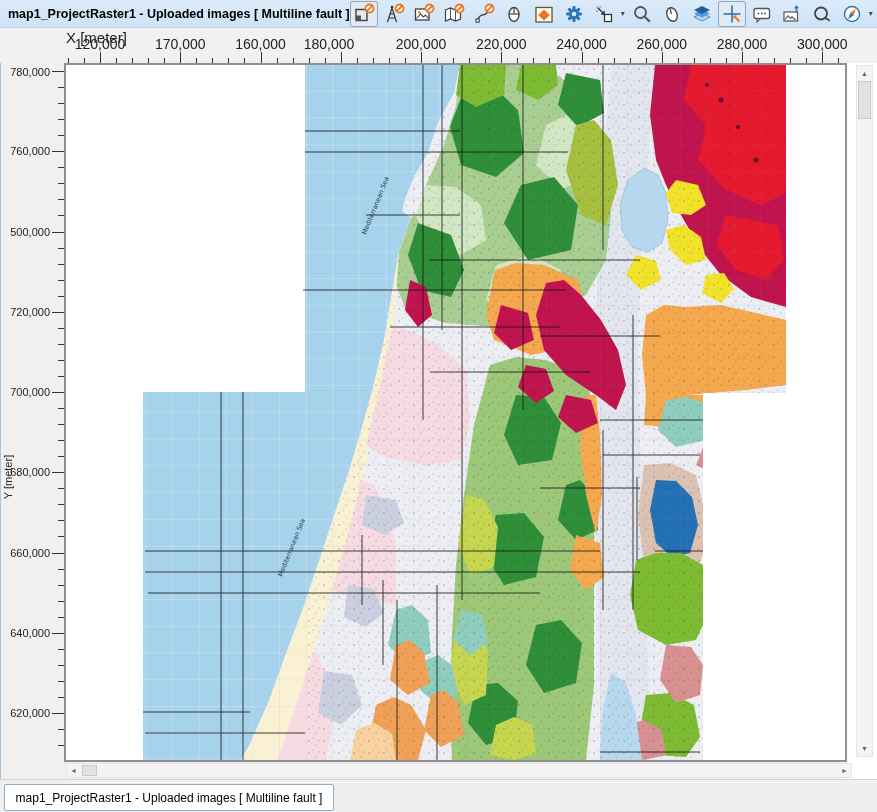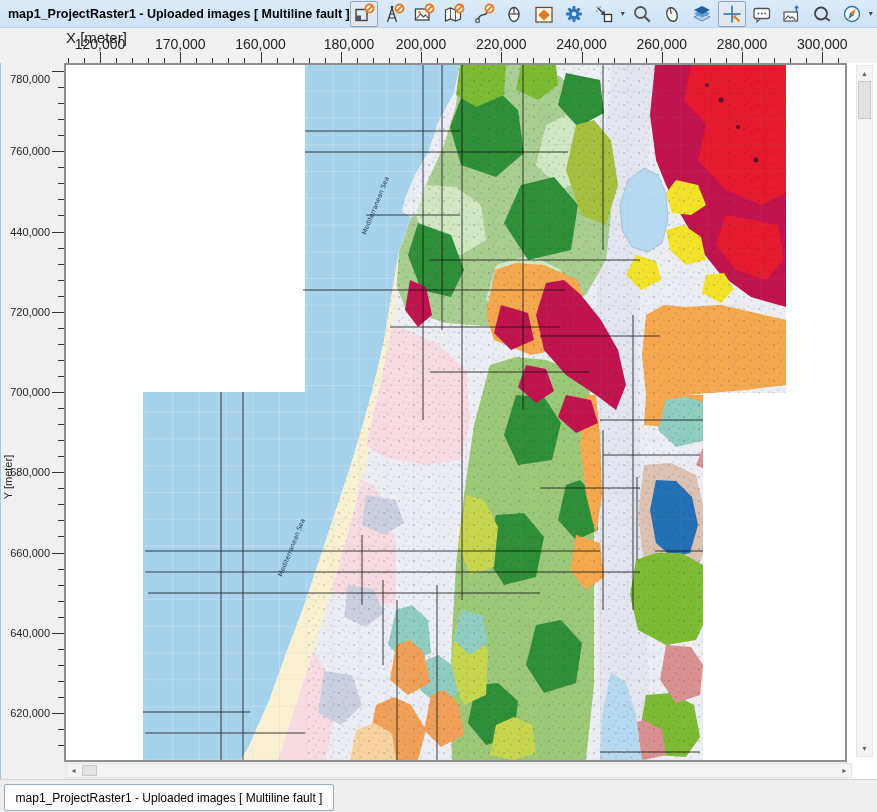--- a/index.html
+++ b/index.html
@@ -233,21 +233,21 @@
     <div class="xtick minor" style="left: 146.35px;"></div>
     <div class="xtick minor" style="left: 162.4px;"></div>
     <div class="xtick minor" style="left: 178.45px;"></div>
     <div class="xtick major" style="left: 194.5px;"></div>
     <div class="xlab" style="left: 194.5px;">160,000</div>
     <div class="xtick minor" style="left: 210.55px;"></div>
     <div class="xtick minor" style="left: 226.6px;"></div>
     <div class="xtick minor" style="left: 242.65px;"></div>
     <div class="xtick minor" style="left: 258.7px;"></div>
     <div class="xtick major" style="left: 274.75px;"></div>
-    <div class="xlab" style="left: 283px;">180,000</div>
+    <div class="xlab" style="left: 263px;">180,000</div>
     <div class="xtick minor" style="left: 290.8px;"></div>
     <div class="xtick minor" style="left: 306.85px;"></div>
     <div class="xtick minor" style="left: 322.9px;"></div>
     <div class="xtick minor" style="left: 338.95px;"></div>
     <div class="xtick major" style="left: 355px;"></div>
     <div class="xlab" style="left: 355px;">200,000</div>
     <div class="xtick minor" style="left: 371.05px;"></div>
     <div class="xtick minor" style="left: 387.1px;"></div>
     <div class="xtick minor" style="left: 403.15px;"></div>
     <div class="xtick minor" style="left: 419.2px;"></div>
@@ -277,33 +277,33 @@
     <div class="xtick minor" style="left: 740.2px;"></div>
     <div class="xtick major" style="left: 756.25px;"></div>
     <div class="xlab" style="left: 756.25px;">300,000</div>
     <div class="xtick minor" style="left: 17.95px;"></div>
     <div class="xtick minor" style="left: 1.9px;"></div>
     <div class="xtick minor" style="left: 772.3px;"></div>
   </div>
 <div id="yticks">
   <div class="yaxis-title">Y [meter]</div>
 <div class="ytick major" style="top: 6px;"></div>
-    <div class="ylab" style="top: 8px;">780,000</div>
+    <div class="ylab" style="top: 1px;">780,000</div>
     <div class="ytick minor" style="top: 22.05px;"></div>
     <div class="ytick minor" style="top: 38.1px;"></div>
     <div class="ytick minor" style="top: 54.15px;"></div>
     <div class="ytick minor" style="top: 70.2px;"></div>
     <div class="ytick major" style="top: 86.25px;"></div>
     <div class="ylab" style="top: 80.25px;">760,000</div>
     <div class="ytick minor" style="top: 102.3px;"></div>
     <div class="ytick minor" style="top: 118.35px;"></div>
     <div class="ytick minor" style="top: 134.4px;"></div>
     <div class="ytick minor" style="top: 150.45px;"></div>
     <div class="ytick major" style="top: 166.5px;"></div>
-    <div class="ylab" style="top: 160.5px;">440,000</div>
+    <div class="ylab" style="top: 160.5px;">500,000</div>
     <div class="ytick minor" style="top: 182.55px;"></div>
     <div class="ytick minor" style="top: 198.6px;"></div>
     <div class="ytick minor" style="top: 214.65px;"></div>
     <div class="ytick minor" style="top: 230.7px;"></div>
     <div class="ytick major" style="top: 246.75px;"></div>
     <div class="ylab" style="top: 240.75px;">720,000</div>
     <div class="ytick minor" style="top: 262.8px;"></div>
     <div class="ytick minor" style="top: 278.85px;"></div>
     <div class="ytick minor" style="top: 294.9px;"></div>
     <div class="ytick minor" style="top: 310.95px;"></div>

